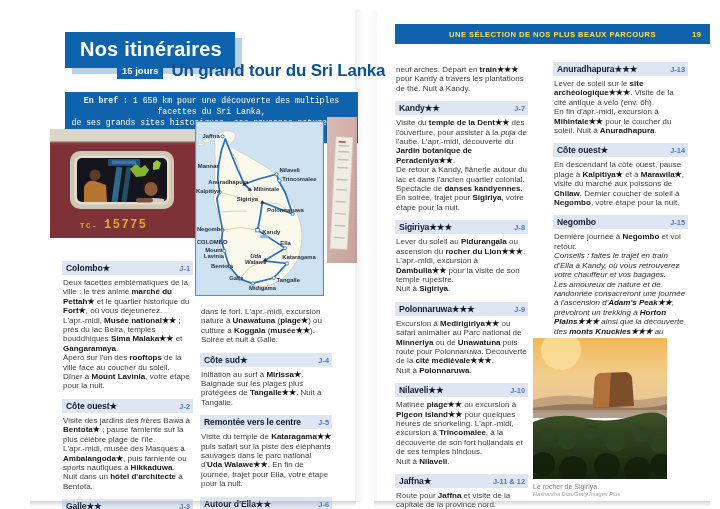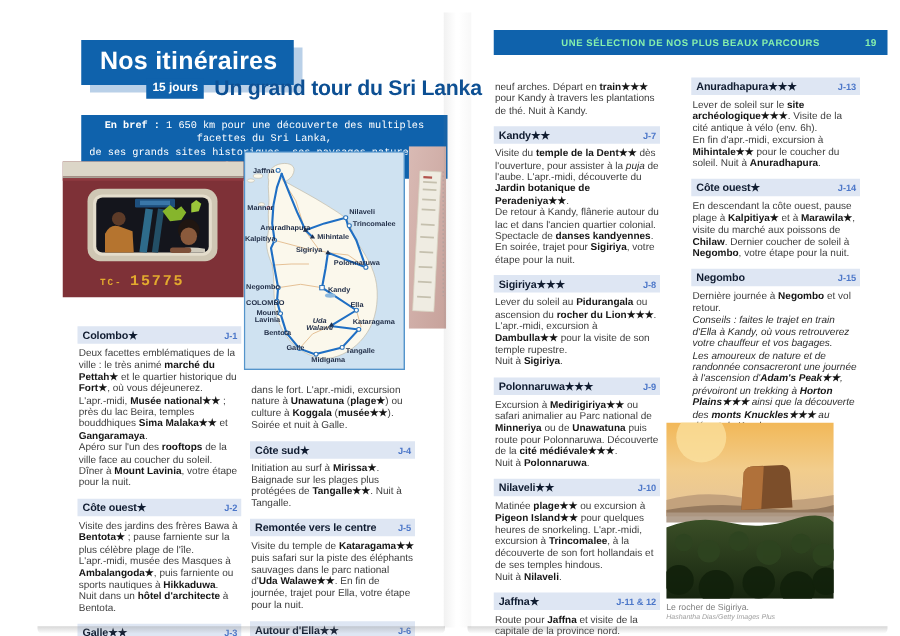--- a/index.html
+++ b/index.html
@@ -10,21 +10,21 @@
   }
   .abs{position:absolute;}
 
   
   .brand-box{
     left:65px;top:32px;padding:6px 13px 7px 15px;background:#0f62ac;color:#fff;
     font-size:20px;font-weight:bold;letter-spacing:.2px;
     box-shadow:7px 6px 0 #b9d0e8;
   }
   .rp-bar{
-    left:395px;top:24px;width:315px;height:20px;background:#0f62ac;color:#86efac;
+    left:395px;top:24px;width:315px;height:20px;background:#0f62ac;color:#fde047;
     display:flex;align-items:center;justify-content:center;
   }
   .rp-bar .banner{font-size:7.6px;font-weight:bold;letter-spacing:.45px;}
   .rp-bar .pagenum{position:absolute;right:9px;font-size:8px;font-weight:bold;}
 
   .title-row{left:77px;top:61px;display:flex;align-items:center;gap:8px;padding-left:40px;}
   .badge{background:#0f62ac;color:#fff;font-size:9.5px;font-weight:bold;padding:2px 5px 3px 5px;}
   .itin-title{font-size:17px;font-weight:bold;color:#0c4f93;letter-spacing:-.2px;}
 
   .enbref{

